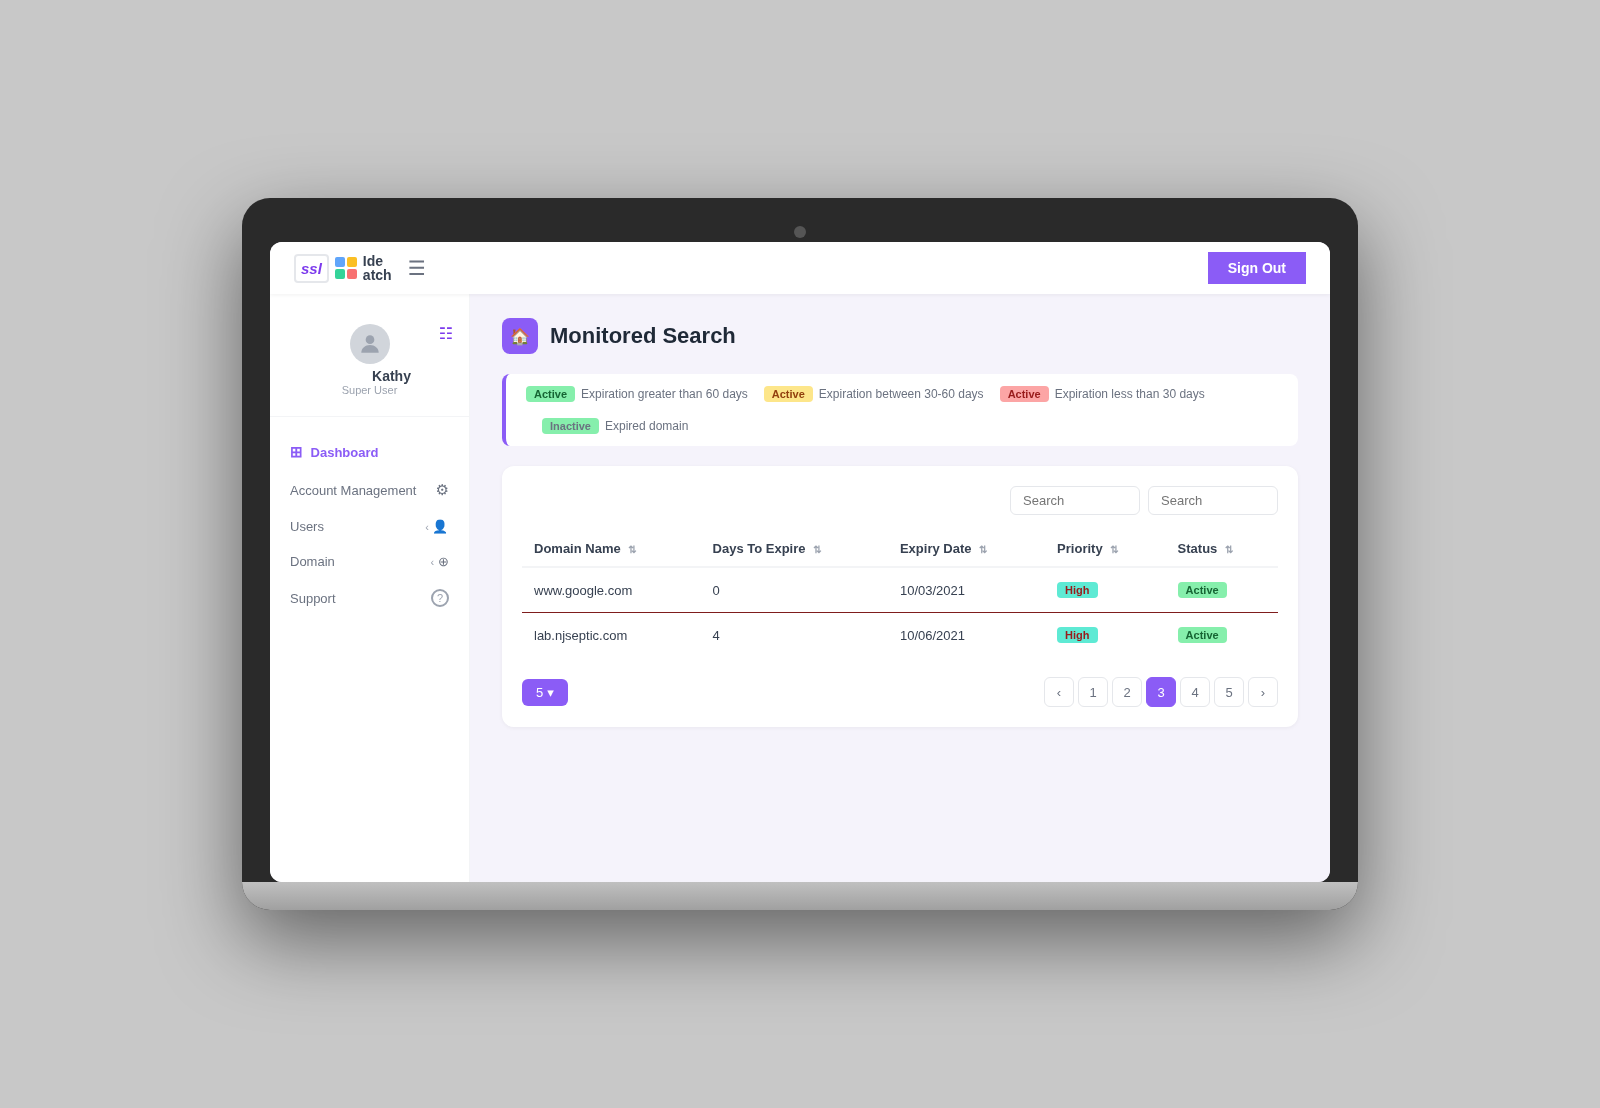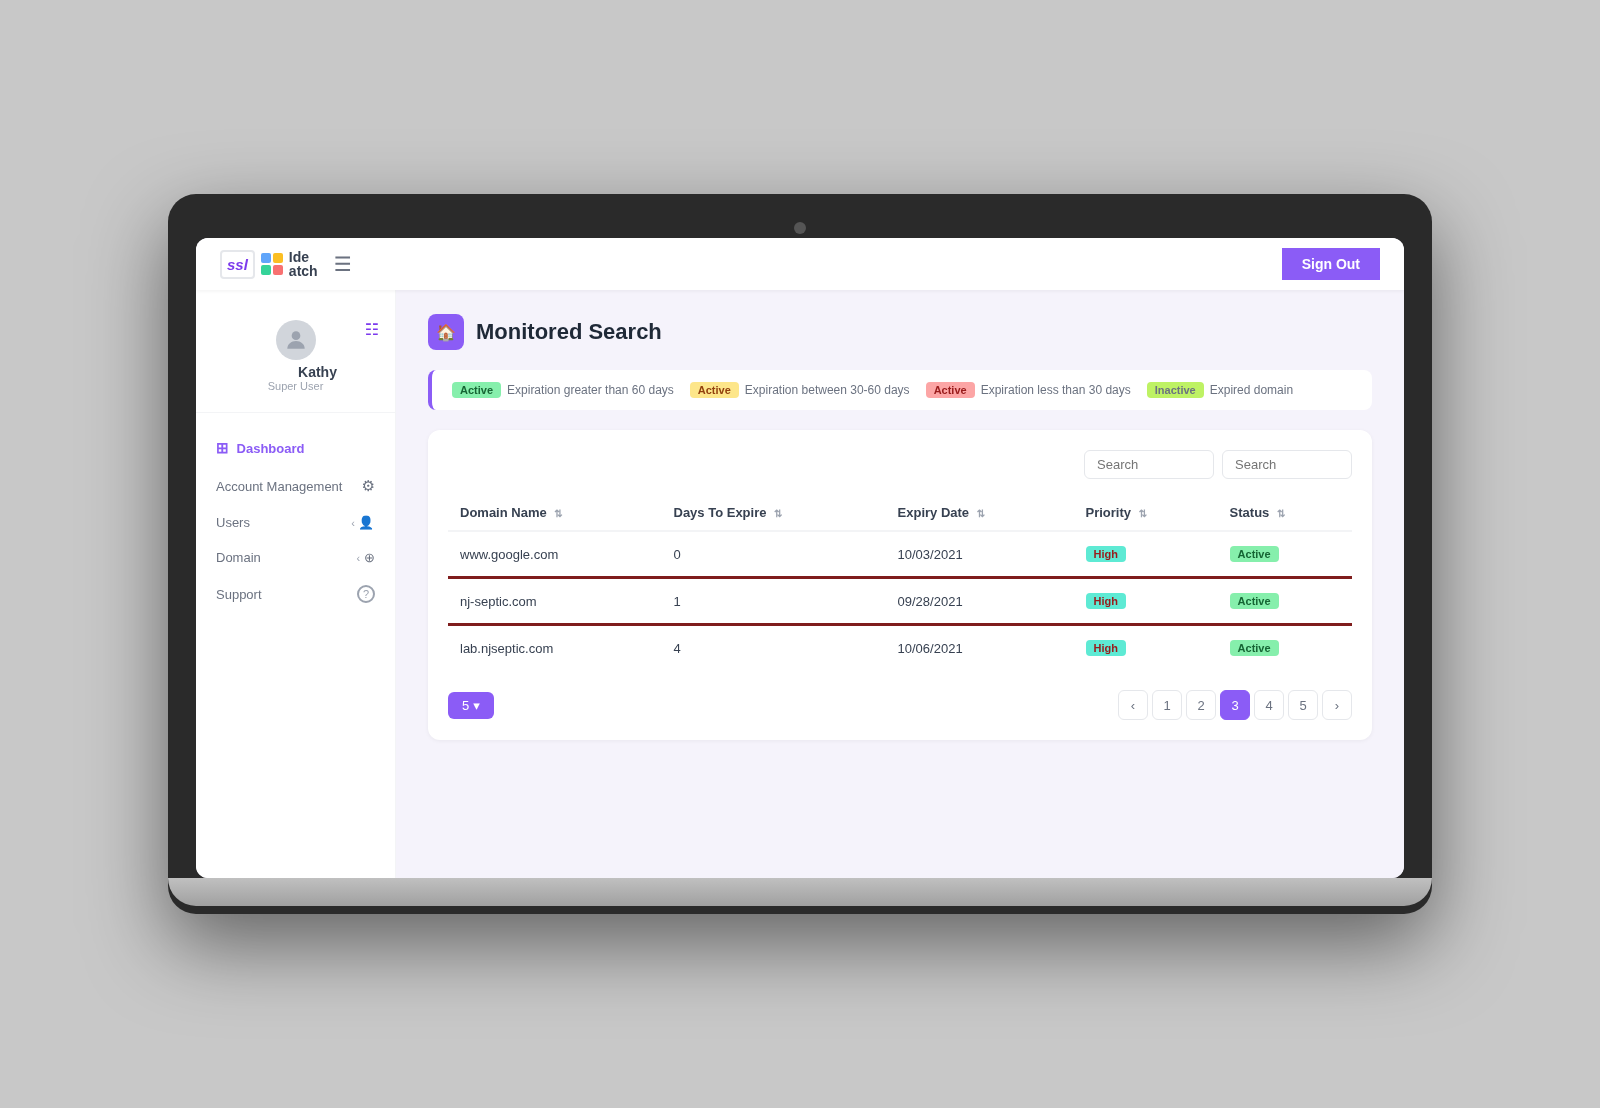--- a/index.html
+++ b/index.html
@@ -6,24 +6,24 @@
     body {
       background: #c8c8c8;
       display: flex;
       justify-content: center;
       align-items: center;
       min-height: 100vh;
       font-family: 'Segoe UI', Arial, sans-serif;
     }
 
     .laptop-outer {
-      width: 1264px;
+      width: 1116px;
       background: #2a2a2a;
       border-radius: 28px;
-      padding: 28px 28px 8px 28px;
+      padding: 28px 28px 0 28px;
       box-shadow: 0 30px 80px rgba(0,0,0,0.5);
       position: relative;
     }
     .laptop-screen {
       background: #f0eef8;
       border-radius: 12px;
       overflow: hidden;
       width: 100%;
       min-height: 640px;
       position: relative;
@@ -247,21 +247,21 @@
     .badge {
       display: inline-block;
       padding: 2px 8px;
       border-radius: 4px;
       font-size: 11px;
       font-weight: 600;
     }
     .badge-green { background: #86efac; color: #166534; }
     .badge-yellow { background: #fde68a; color: #92400e; }
     .badge-red { background: #fca5a5; color: #991b1b; }
-    .badge-gray { background: #bef264; color: #6b7280; }
+    .badge-gray { background: #86efac; color: #6b7280; margin-left: 16px; }
     .badge-high { background: #5eead4; color: #991b1b; }
     .badge-low { background: #86efac; color: #166534; }
     .badge-medium { background: #fde68a; color: #92400e; }
     .badge-active-status { background: #86efac; color: #166534; }
 
     
     .table-card {
       background: #fff;
       border-radius: 12px;
       padding: 20px;
@@ -298,21 +298,21 @@
       white-space: nowrap;
     }
     th .sort-icon {
       font-size: 10px;
       color: #9ca3af;
       margin-left: 4px;
     }
     td {
       padding: 14px 12px;
       color: #374151;
-      border-bottom: 3px solid #7f1d1d;
+      border-bottom: 1px solid #7f1d1d;
     }
     tr:last-child td { border-bottom: none; }
 
     
     .pagination-row {
       display: flex;
       align-items: center;
       justify-content: space-between;
       margin-top: 20px;
     }
@@ -511,31 +511,20 @@
     <td>0</td>
     <td>10/03/2021</td>
     <td>
       <span class="badge badge-high">High</span>
     </td>
     <td>
       <span class="badge badge-active-status">Active</span>
     </td>
   </tr>
                   <tr>
-    <td>nj-septic.com</td>
-    <td>1</td>
-    <td>09/28/2021</td>
-    <td>
-      <span class="badge badge-high">High</span>
-    </td>
-    <td>
-      <span class="badge badge-active-status">Active</span>
-    </td>
-  </tr>
-                  <tr>
     <td>lab.njseptic.com</td>
     <td>4</td>
     <td>10/06/2021</td>
     <td>
       <span class="badge badge-high">High</span>
     </td>
     <td>
       <span class="badge badge-active-status">Active</span>
     </td>
   </tr>

